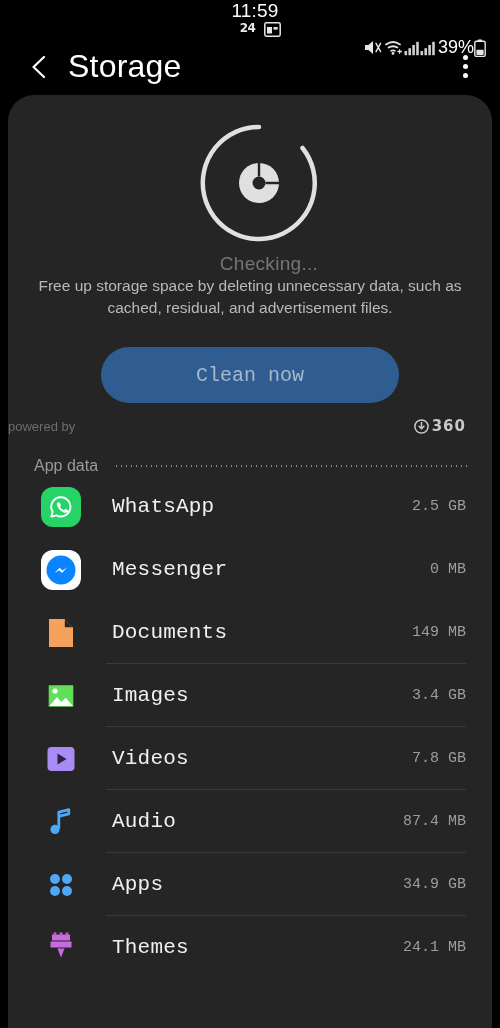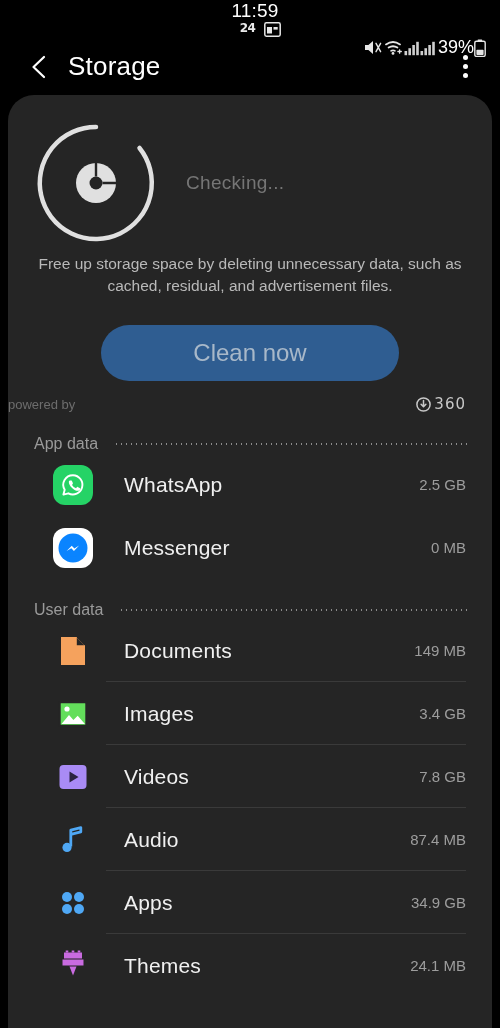--- a/index.html
+++ b/index.html
@@ -41,21 +41,21 @@
     height: 57px;
     display: flex; align-items: center;
     padding: 0 20px 0 24px;
     background: #000000;
   }
   .back-btn {
     width: 30px; height: 30px;
     display: flex; align-items: center; justify-content: center;
   }
   .title {
-    font-size: 26px; color: #ffffff; margin-left: 14px;
+    font-size: 32px; color: #ffffff; margin-left: 14px;
     font-weight: 400; letter-spacing: .2px;
   }
   .kebab {
     margin-left: auto; width: 30px; height: 30px;
     display: flex; flex-direction: column; align-items: center;
     justify-content: center; gap: 4px;
   }
   .kebab i { width: 5px; height: 5px; border-radius: 50%; background: #ffffff; display: block; }
 
   
@@ -64,56 +64,57 @@
     background: #252525;
     border-radius: 26px 26px 0 0;
     overflow: hidden;
   }
 
   
   .hero { padding-top: 18px; }
   .hero-top {
     display: flex; align-items: center;
     padding-left: 18px;
+    flex-direction: column;
   }
   .spinner { position: relative; width: 140px; height: 140px; flex: none; }
   .spinner svg { display: block; }
   .checking {
     font-size: 19px; color: #757575; margin-left: 20px; letter-spacing: .3px;
   }
   .hero-desc {
     text-align: center;
     font-size: 15.5px; line-height: 22px;
     color: #b9b9b9;
     padding: 0 26px;
   }
   .clean-wrap { display: flex; justify-content: center; margin-top: 28px; }
   .clean-btn {
     width: 298px; height: 56px;
     border-radius: 28px;
     background: #2f5d91;
     border: none;
     color: #a8b8c9;
-    font-size: 24px;
-    font-family: Liberation Sans, sans-serif;
+    font-size: 20px;
+    font-family: Liberation Mono, monospace;
     display: flex; align-items: center; justify-content: center;
     cursor: pointer;
   }
   .powered {
     display: flex; align-items: center; justify-content: space-between;
     gap: 6px;
     padding: 14px 26px 0 0;
     color: #6d6d6d; font-size: 13px;
   }
   .logo360 {
     display: flex; align-items: center; gap: 3px;
     color: #c8c8c8;
   }
   .logo360 .t360 {
-    font-size: 15px; font-weight: normal; letter-spacing: 1px;
+    font-size: 15px; font-weight: bold; letter-spacing: 1px;
     font-family: "DejaVu Sans", sans-serif;
   }
 
   
   .section {
     display: flex; align-items: center;
     padding: 0 22px 0 26px;
     margin-top: 22px;
   }
   .section-label { font-size: 16px; color: #9a9a9a; white-space: nowrap; }
@@ -122,22 +123,23 @@
     background-image: radial-gradient(circle, #8c8c8c 0.9px, transparent 1.1px);
     background-size: 5px 2px;
     background-repeat: repeat-x;
     background-position: 0 center;
   }
 
   
   .row {
     display: flex; align-items: center;
     height: 63px;
-    padding: 0 26px 0 44px;
+    padding: 0 26px 0 32px;
     position: relative;
+    font-family: Liberation Mono, monospace;
   }
   .row-icon {
     width: 42px; height: 42px; flex: none;
     display: flex; align-items: center; justify-content: center;
   }
   .row-label {
     margin-left: 30px;
     font-size: 21px; color: #f0f0f0; letter-spacing: .2px;
   }
   .row-value {
@@ -285,24 +287,20 @@
             <path d="M10.5 19.8l5.0-5.3 2.6 2.7 4.6-2.9-5.0 5.3-2.6-2.7z" fill="#ffffff"></path>
             <path d="M17 7.6c-5.3 0-9.4 3.9-9.4 9 0 2.9 1.35 5.45 3.5 7.1v3.5l3.2-1.75c.85.24 1.75.36 2.7.36 5.3 0 9.4-3.9 9.4-9s-4.1-9.2-9.4-9.2z" fill="#0a84ff"></path>
             <path d="M10.6 20.1l5.15-5.45 2.65 2.75 4.7-2.95-5.15 5.45-2.65-2.75z" fill="#ffffff"></path>
           </svg>
         </span>
       </span>
       <span class="row-label">Messenger</span>
       <span class="row-value">0 MB</span>
     </div>
 
-    <div class="section">
-      <span class="section-label">User data</span>
-      <span class="dots"></span>
-    </div>
 
     <div class="row div">
       <span class="row-icon">
         <svg width="28" height="32" viewBox="0 0 28 32">
           <path d="M2 2h15l9 9v19H2z" fill="#F5A25D"></path>
           <path d="M17 2l9 9h-9z" fill="#252525"></path>
           <path d="M17 2v9h9" fill="none" stroke="#F5A25D" stroke-width="1.6"></path>
         </svg>
       </span>
       <span class="row-label">Documents</span>

